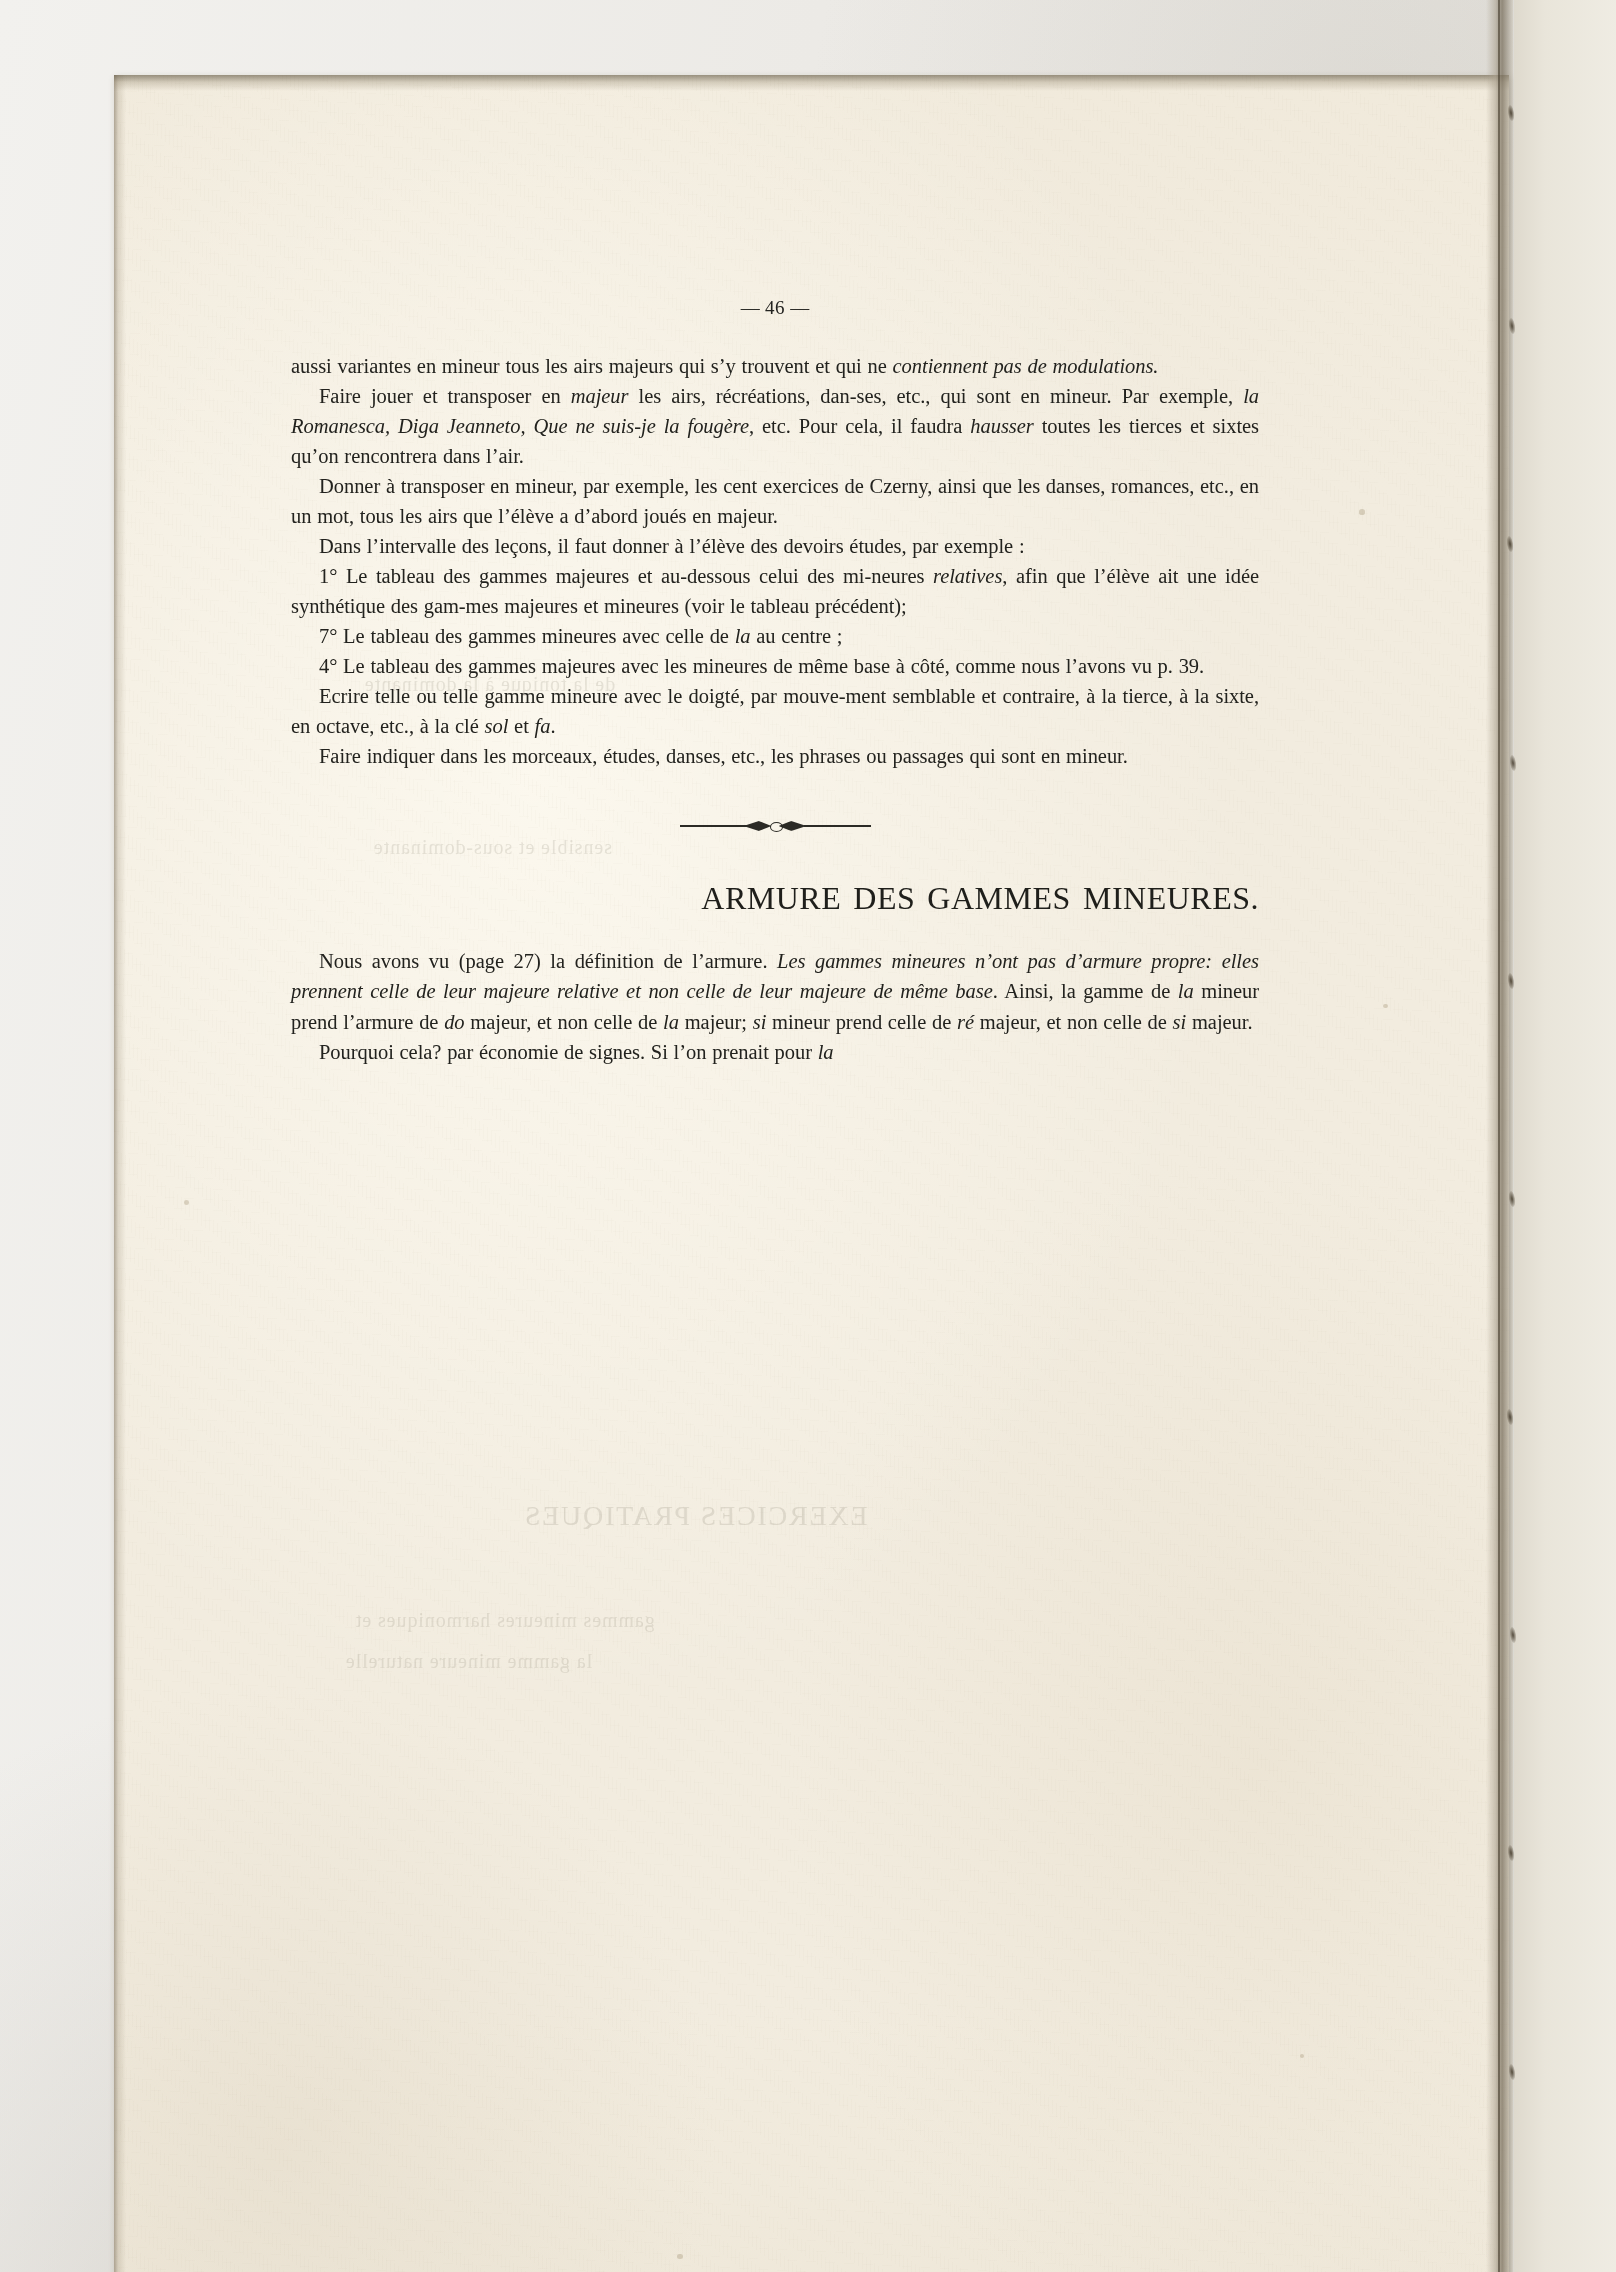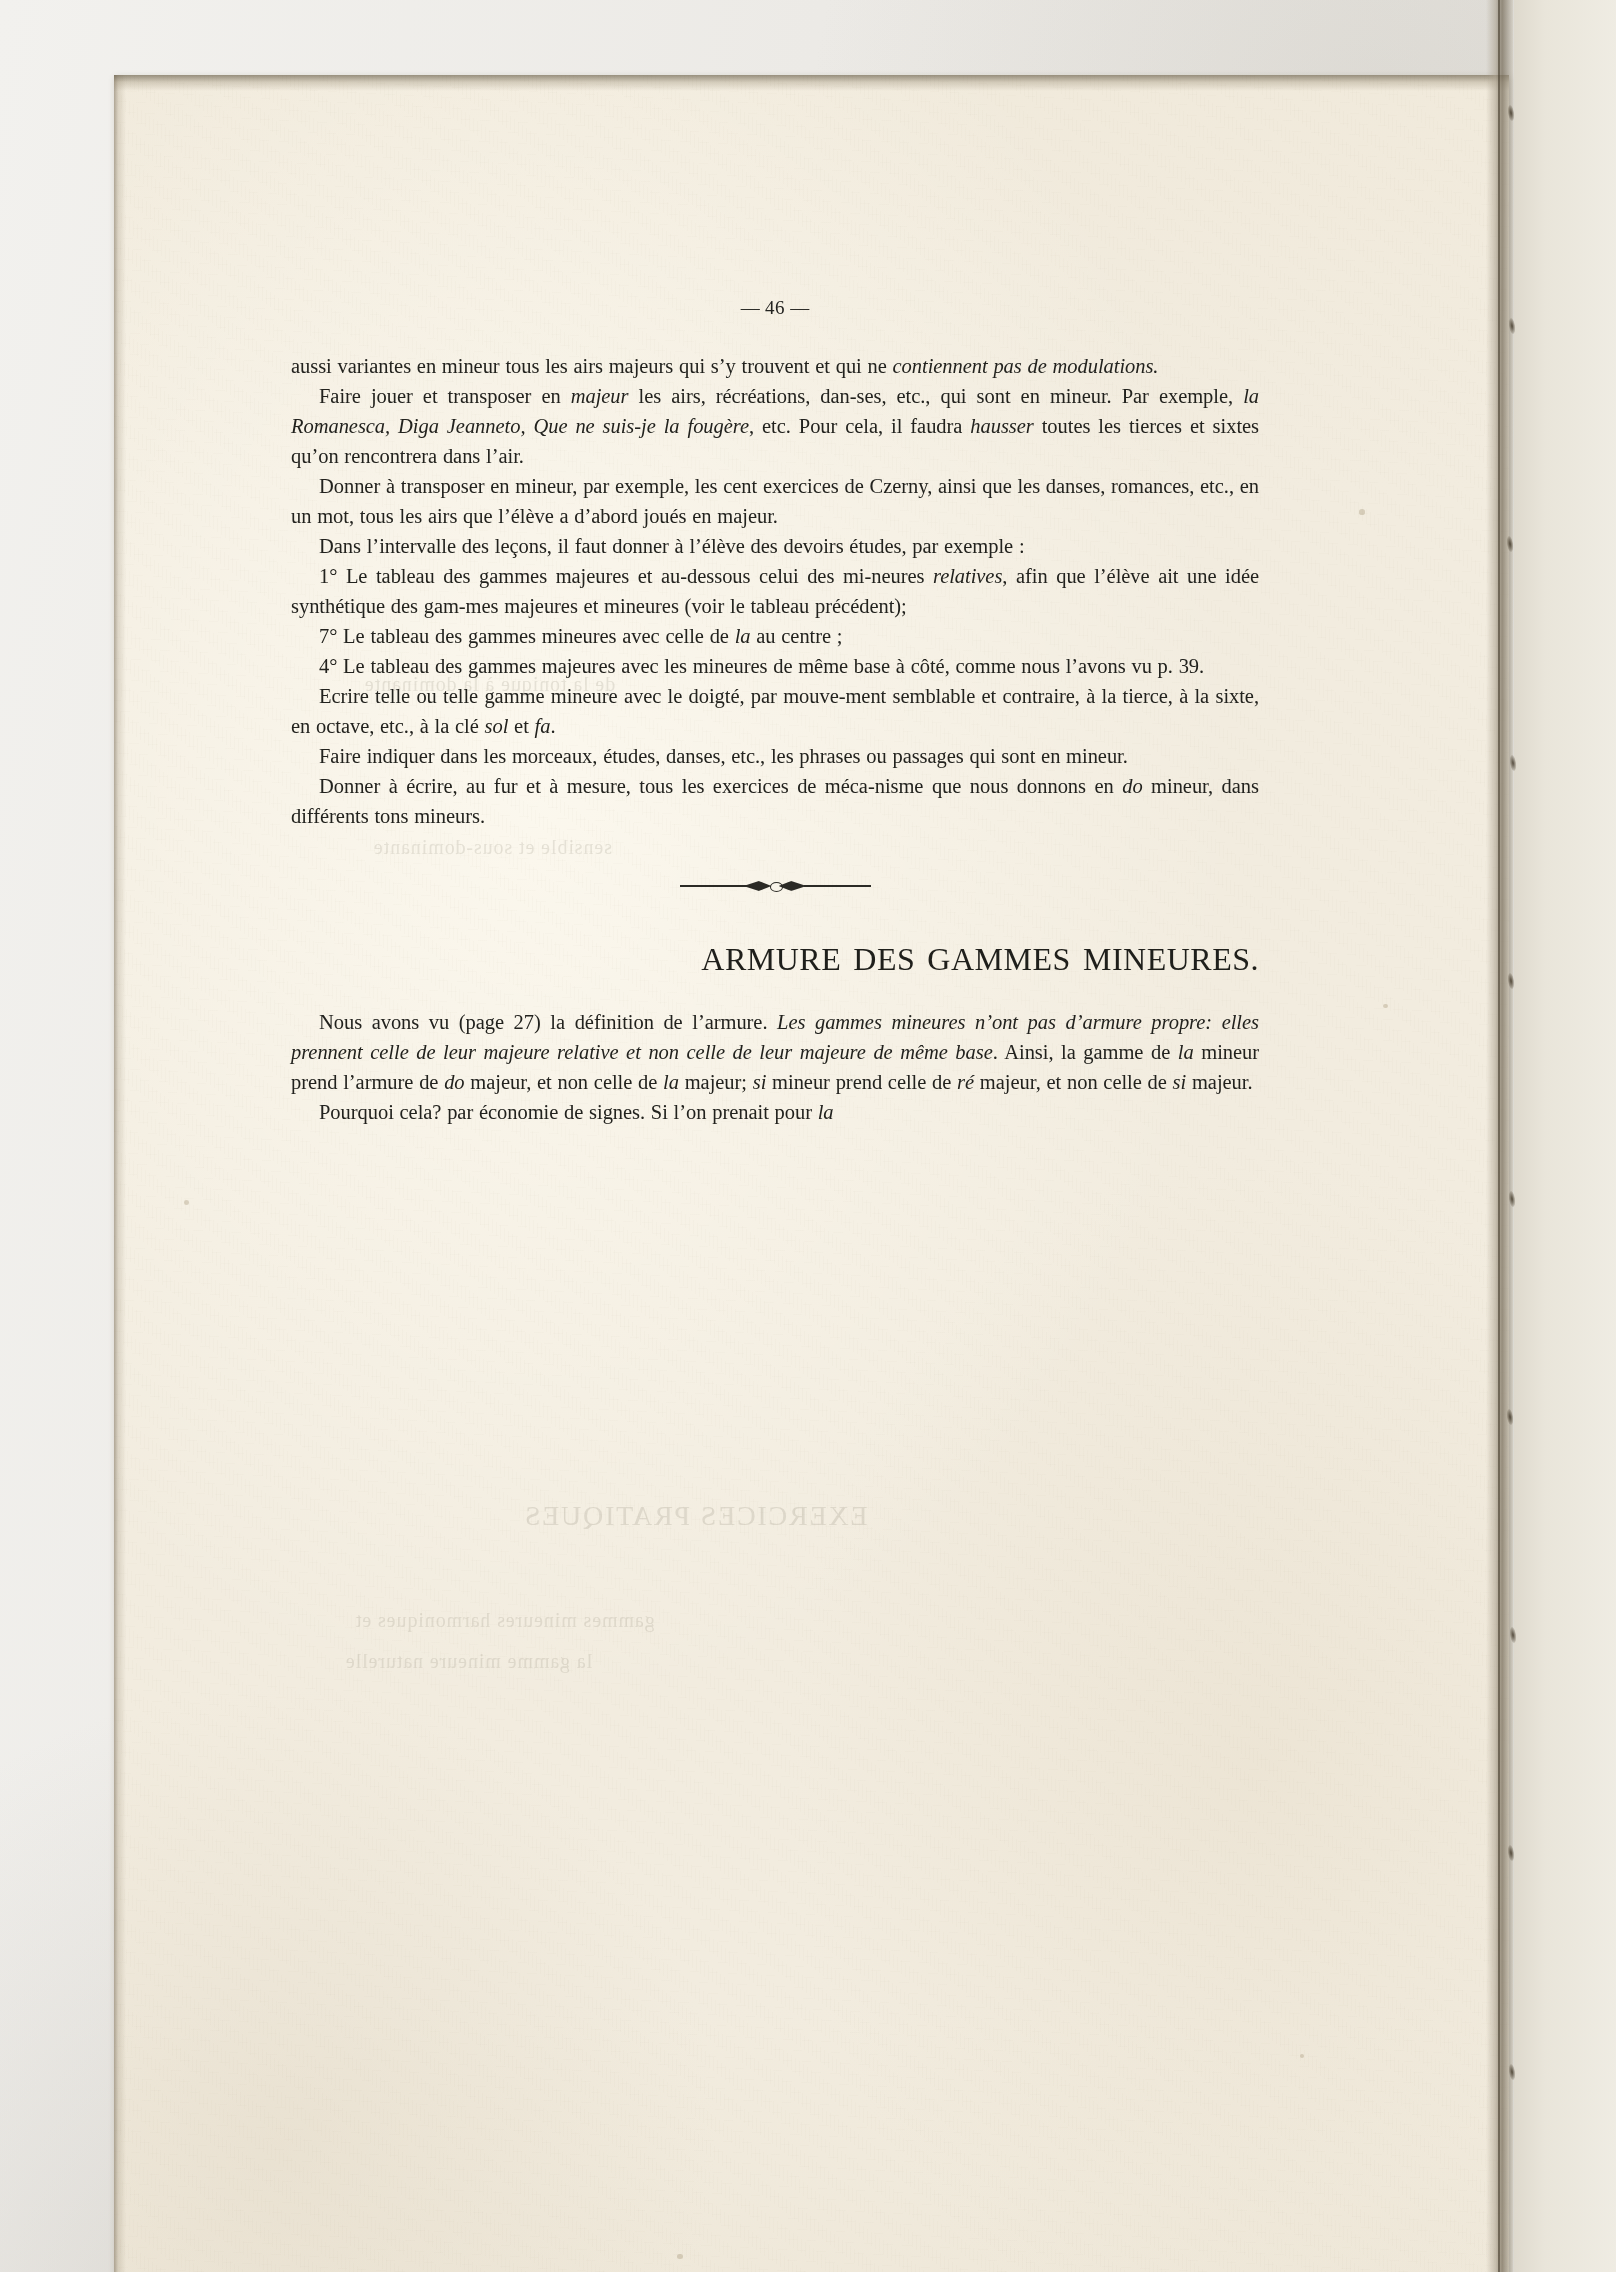--- a/index.html
+++ b/index.html
@@ -246,21 +246,20 @@
   <div id="body-paragraphs">
       <p class="body noindent"><span>aussi variantes en mineur  tous  les  airs  majeurs qui s’y trouvent et qui ne </span><i>contiennent pas de modulations.</i></p>
       <p class="body"><span>Faire jouer et transposer en </span><i>majeur</i><span> les  airs,  récréations, dan-ses, etc., qui sont en mineur.  Par  exemple, </span><i>la Romanesca,  Diga Jeanneto, Que ne suis-je la fougère</i><span>, etc. Pour cela, il faudra </span><i>hausser</i><span> toutes les tierces et  sixtes  qu’on rencontrera  dans l’air.</span></p>
       <p class="body"><span>Donner à transposer en mineur, par exemple, les cent  exercices de Czerny, ainsi que les danses, romances, etc., en un mot, tous les airs que l’élève a d’abord joués en majeur.</span></p>
       <p class="body"><span>Dans l’intervalle des leçons, il faut  donner à  l’élève  des devoirs études, par exemple :</span></p>
       <p class="body"><span>1° Le tableau  des gammes  majeures et  au-dessous celui des mi-neures </span><i>relatives</i><span>, afin que l’élève ait une idée  synthétique des gam-mes majeures et mineures  (voir  le  tableau  précédent);</span></p>
       <p class="body"><span>7° Le tableau des gammes mineures avec celle de </span><i>la</i><span> au centre ;</span></p>
       <p class="body"><span>4° Le tableau des gammes majeures avec  les mineures de  même base à côté, comme nous l’avons vu p. 39.</span></p>
       <p class="body"><span>Ecrire telle ou telle gamme mineure avec le doigté, par mouve-ment semblable et contraire, à la tierce, à la sixte, en octave, etc., à la clé </span><i>sol</i><span> et </span><i>fa</i><span>.</span></p>
       <p class="body"><span>Faire indiquer dans les morceaux, études, danses, etc., les phrases ou passages qui sont en mineur.</span></p>
-      <p class="body"><span>Donner à écrire, au fur et à mesure,  tous les exercices de méca-nisme que nous donnons en </span><i>do</i><span> mineur, dans différents tons mineurs.</span></p>
     </div>
 
   <div id="ornament">
     <span class="bar-l"></span>
     <span class="lens-l"></span>
     <span class="dot"></span>
     <span class="lens-r"></span>
     <span class="bar-r"></span>
   </div>
 

